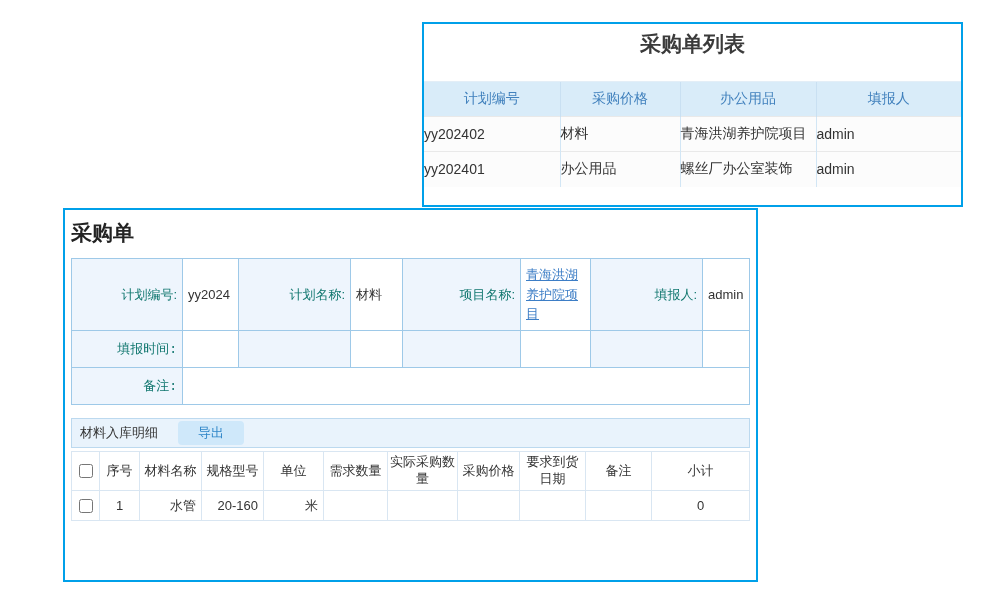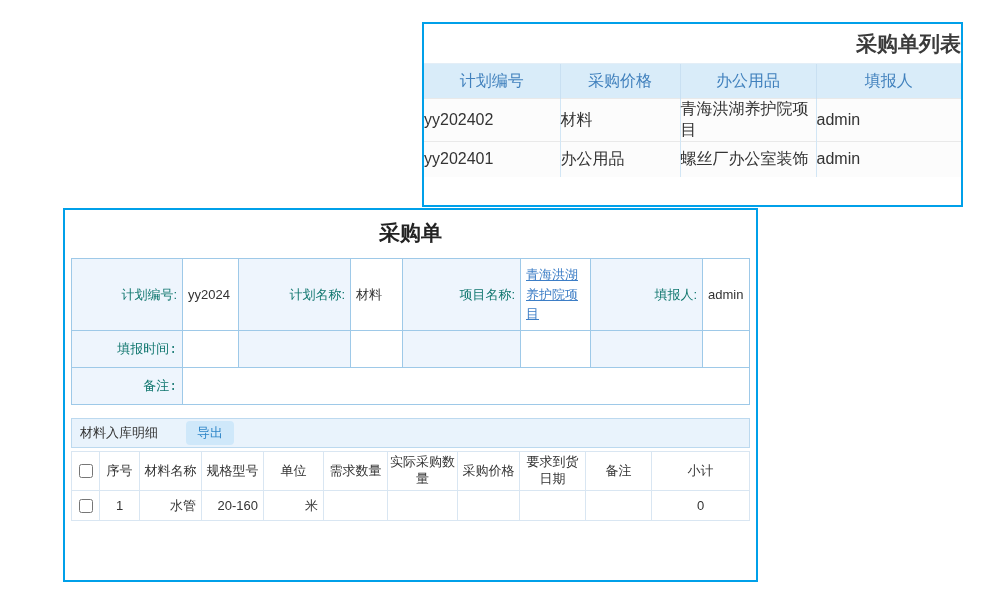--- a/index.html
+++ b/index.html
@@ -15,46 +15,46 @@
     --export-btn-text:#2f86c8;
     --detail-table-border:#d9e6f2;
   }
   *{box-sizing:border-box;margin:0;padding:0;}
   html,body{width:1000px;height:600px;background:#ffffff;overflow:hidden;
     font-family:"Liberation Sans","DejaVu Sans",sans-serif;color:#333;}
   .panel{position:absolute;background:#fff;border:2px solid var(--panel-border);}
 
   
   .panel-list{left:422px;top:22px;width:541px;height:185px;}
-  .panel-list .title{height:39px;line-height:39px;text-align:right;
+  .panel-list .title{height:39px;line-height:39px;text-align:center;
     font-size:21px;font-weight:bold;color:#3a3a3a;}
-  .list-table{width:100%;border-collapse:collapse;table-layout:fixed;font-size:16px;}
+  .list-table{width:100%;border-collapse:collapse;table-layout:fixed;font-size:14px;margin-top:18px;}
   .list-table th{height:35px;background:var(--list-header-bg);color:var(--list-header-text);
     font-weight:normal;border-left:1px solid #c9e0f2;border-top:1px solid #e3eef7;}
   .list-table td{height:35px;text-align:left;background:#fcfcfc;color:#333;
     border-left:1px solid #d2e6f5;border-top:1px solid #e9e9e9;}
   .list-table th:first-child,.list-table td:first-child{border-left:none;}
 
   
   .panel-detail{left:63px;top:208px;width:695px;height:374px;padding:0 6px 6px 6px;}
-  .panel-detail .title{height:46px;line-height:46px;text-align:center;
+  .panel-detail .title{height:46px;line-height:46px;
     font-size:21px;font-weight:bold;color:#222;}
   .section-bar{height:30px;line-height:28px;background:var(--section-bar-bg);
     border:1px solid var(--section-bar-border);padding:0 8px;font-size:13px;color:#333;}
   .form-table{width:100%;border-collapse:collapse;table-layout:fixed;font-size:13px;margin-top:2px;}
   .form-table td{border:1px solid var(--form-border);padding:2px 5px;background:#fff;}
   .form-table td.lbl{background:var(--label-cell-bg);text-align:right;color:#0f766e;}
   .form-table tr.row-main td{height:72px;}
   .form-table tr.row-sm td{height:37px;font-family:Liberation Mono, monospace;}
   .proj-link{color:var(--link-text);text-decoration:underline;word-break:break-all;
     line-height:1.5;display:inline-block;text-align:left;cursor:pointer;}
   .gap{height:13px;}
-  .bar-flex{display:flex;align-items:center;gap:28px;}
+  .bar-flex{display:flex;align-items:center;gap:20px;}
   .export-btn{display:inline-block;background:var(--export-btn-bg);color:var(--export-btn-text);
-    border:none;border-radius:4px;font-size:13px;padding:4px 11px;cursor:pointer;
+    border:none;border-radius:4px;font-size:13px;padding:4px 20px;cursor:pointer;
     font-family:inherit;line-height:1.2;}
   .detail-table{width:100%;border-collapse:collapse;table-layout:fixed;font-size:13px;margin-top:3px;}
   .detail-table th{border:1px solid var(--detail-table-border);font-weight:normal;color:#333;
     height:39px;line-height:1.3;padding:2px;background:#fff;text-align:center;}
   .detail-table td{border:1px solid var(--detail-table-border);height:30px;padding:2px 5px;
     background:#fff;color:#333;text-align:right;}
   .detail-table td.ctr,.detail-table th.ctr{text-align:center;padding:2px;}
   .cb{width:14px;height:14px;accent-color:#4a90d9;vertical-align:middle;cursor:pointer;}
 </style>
 </head>

